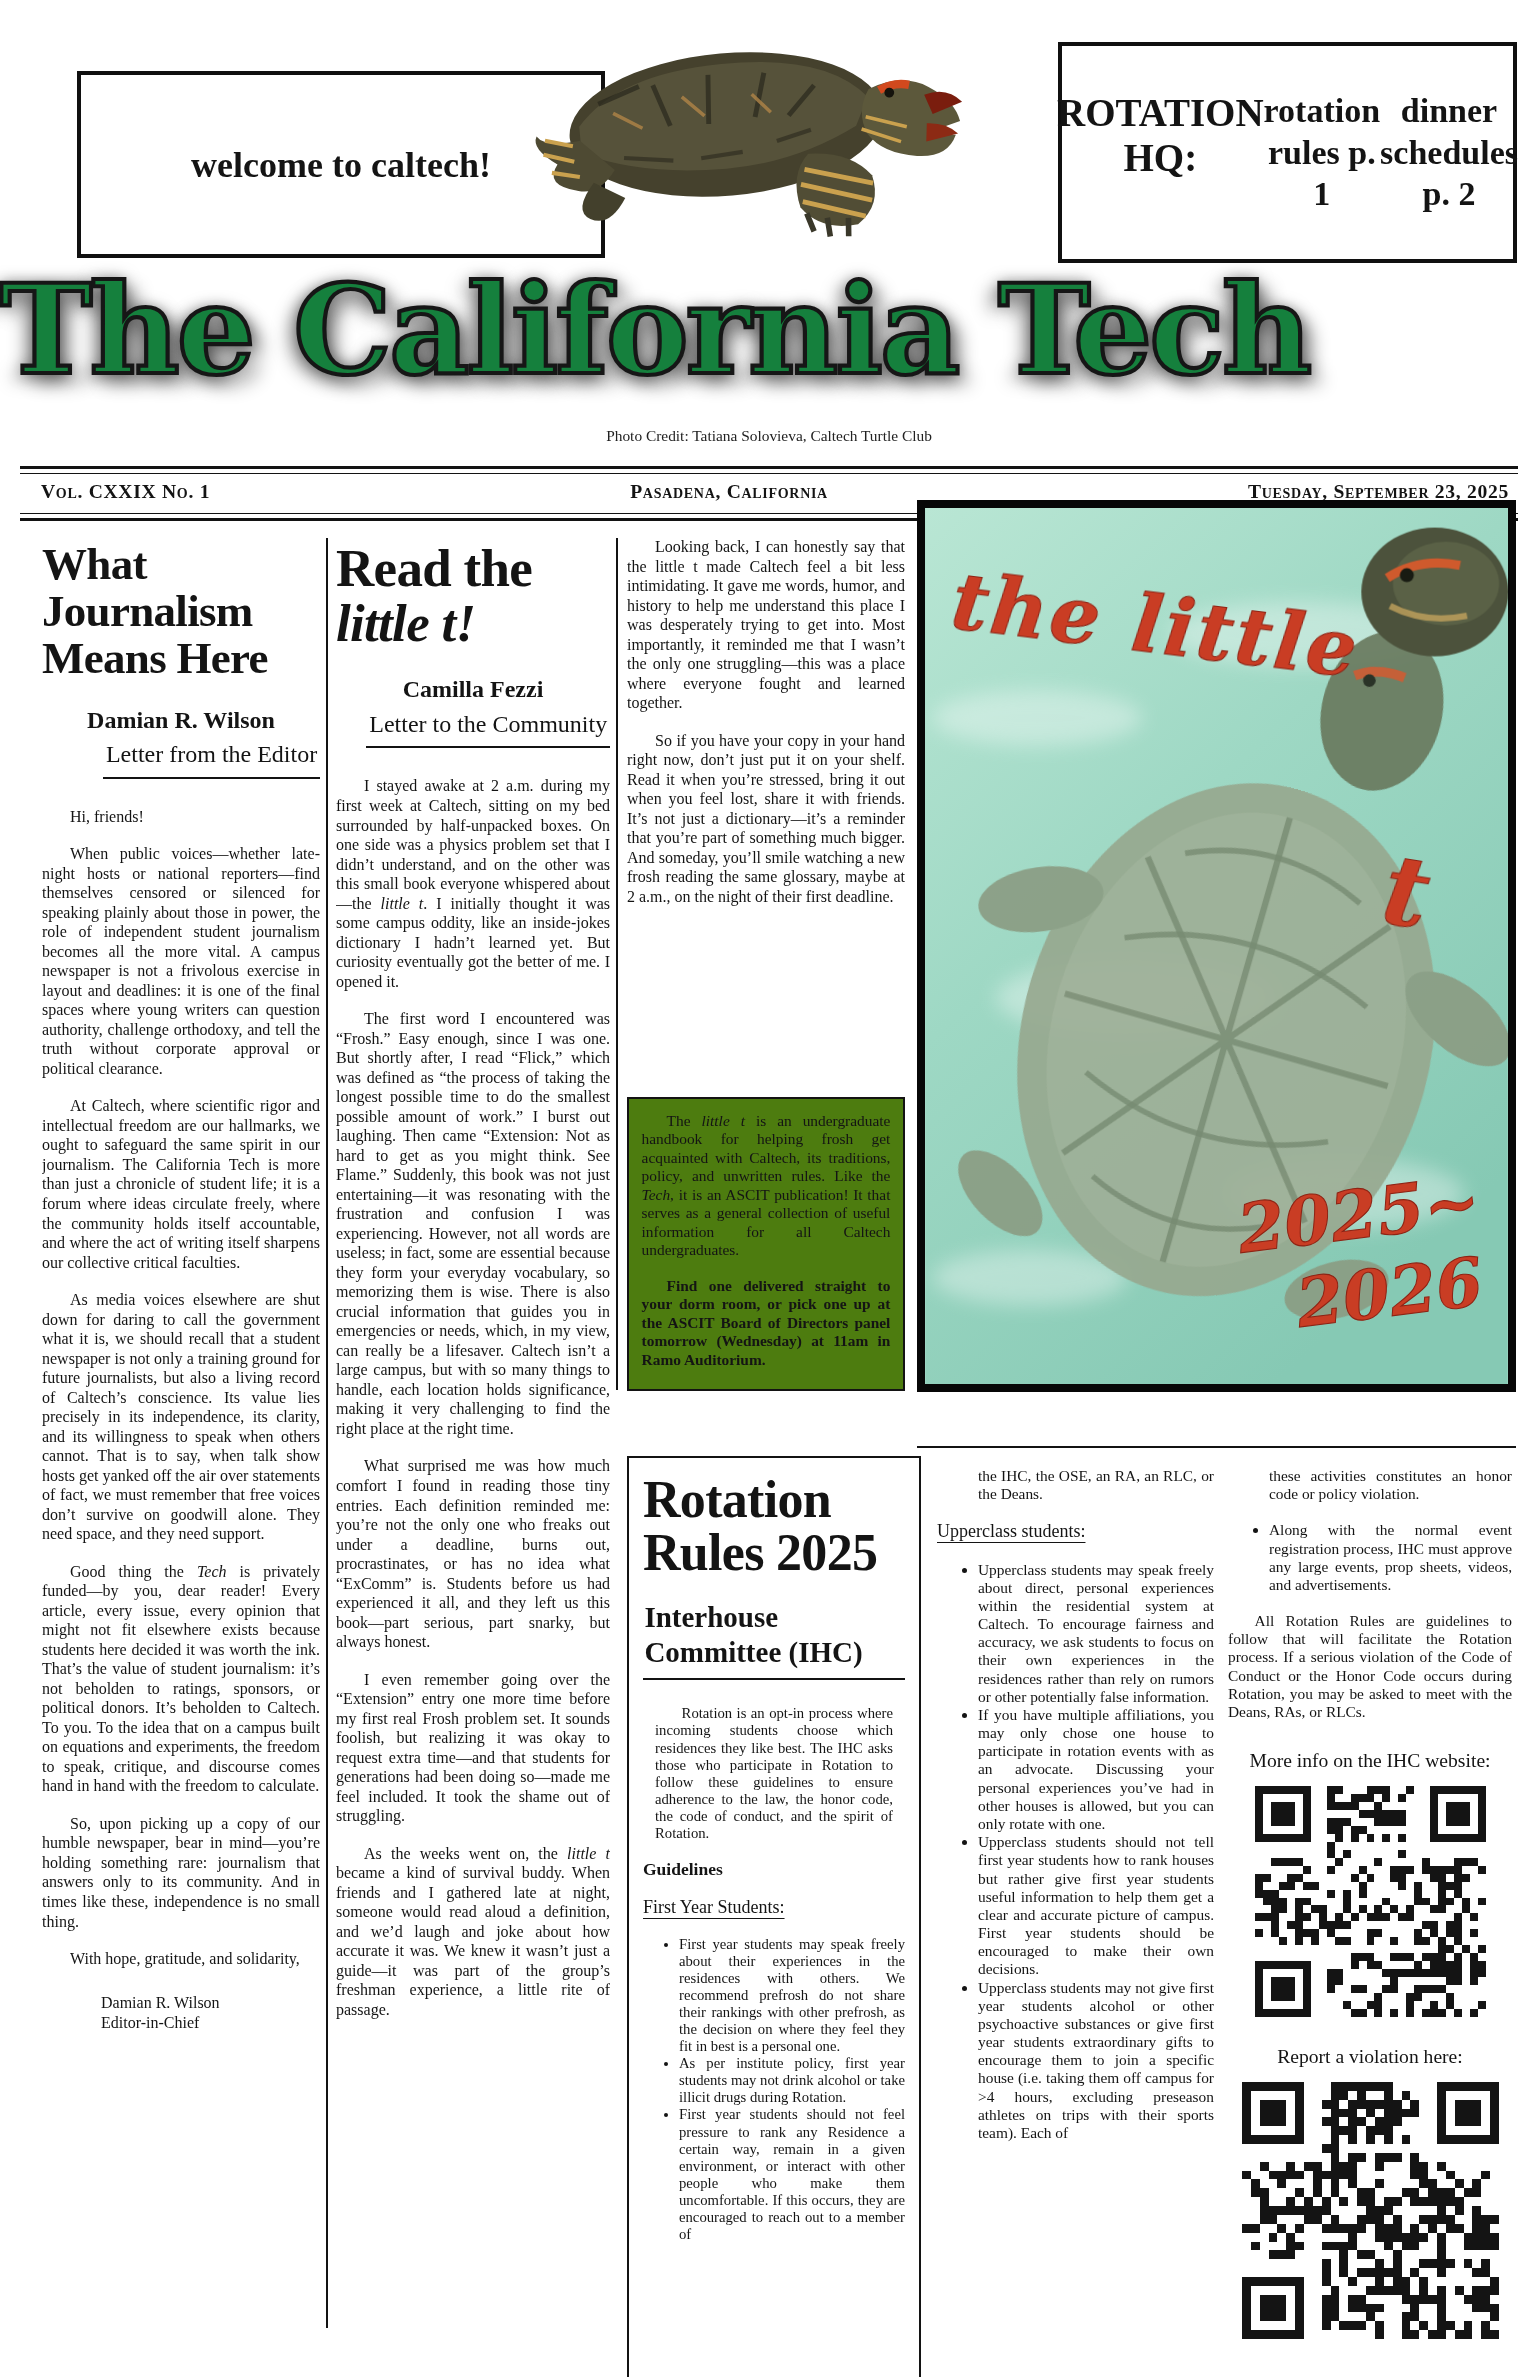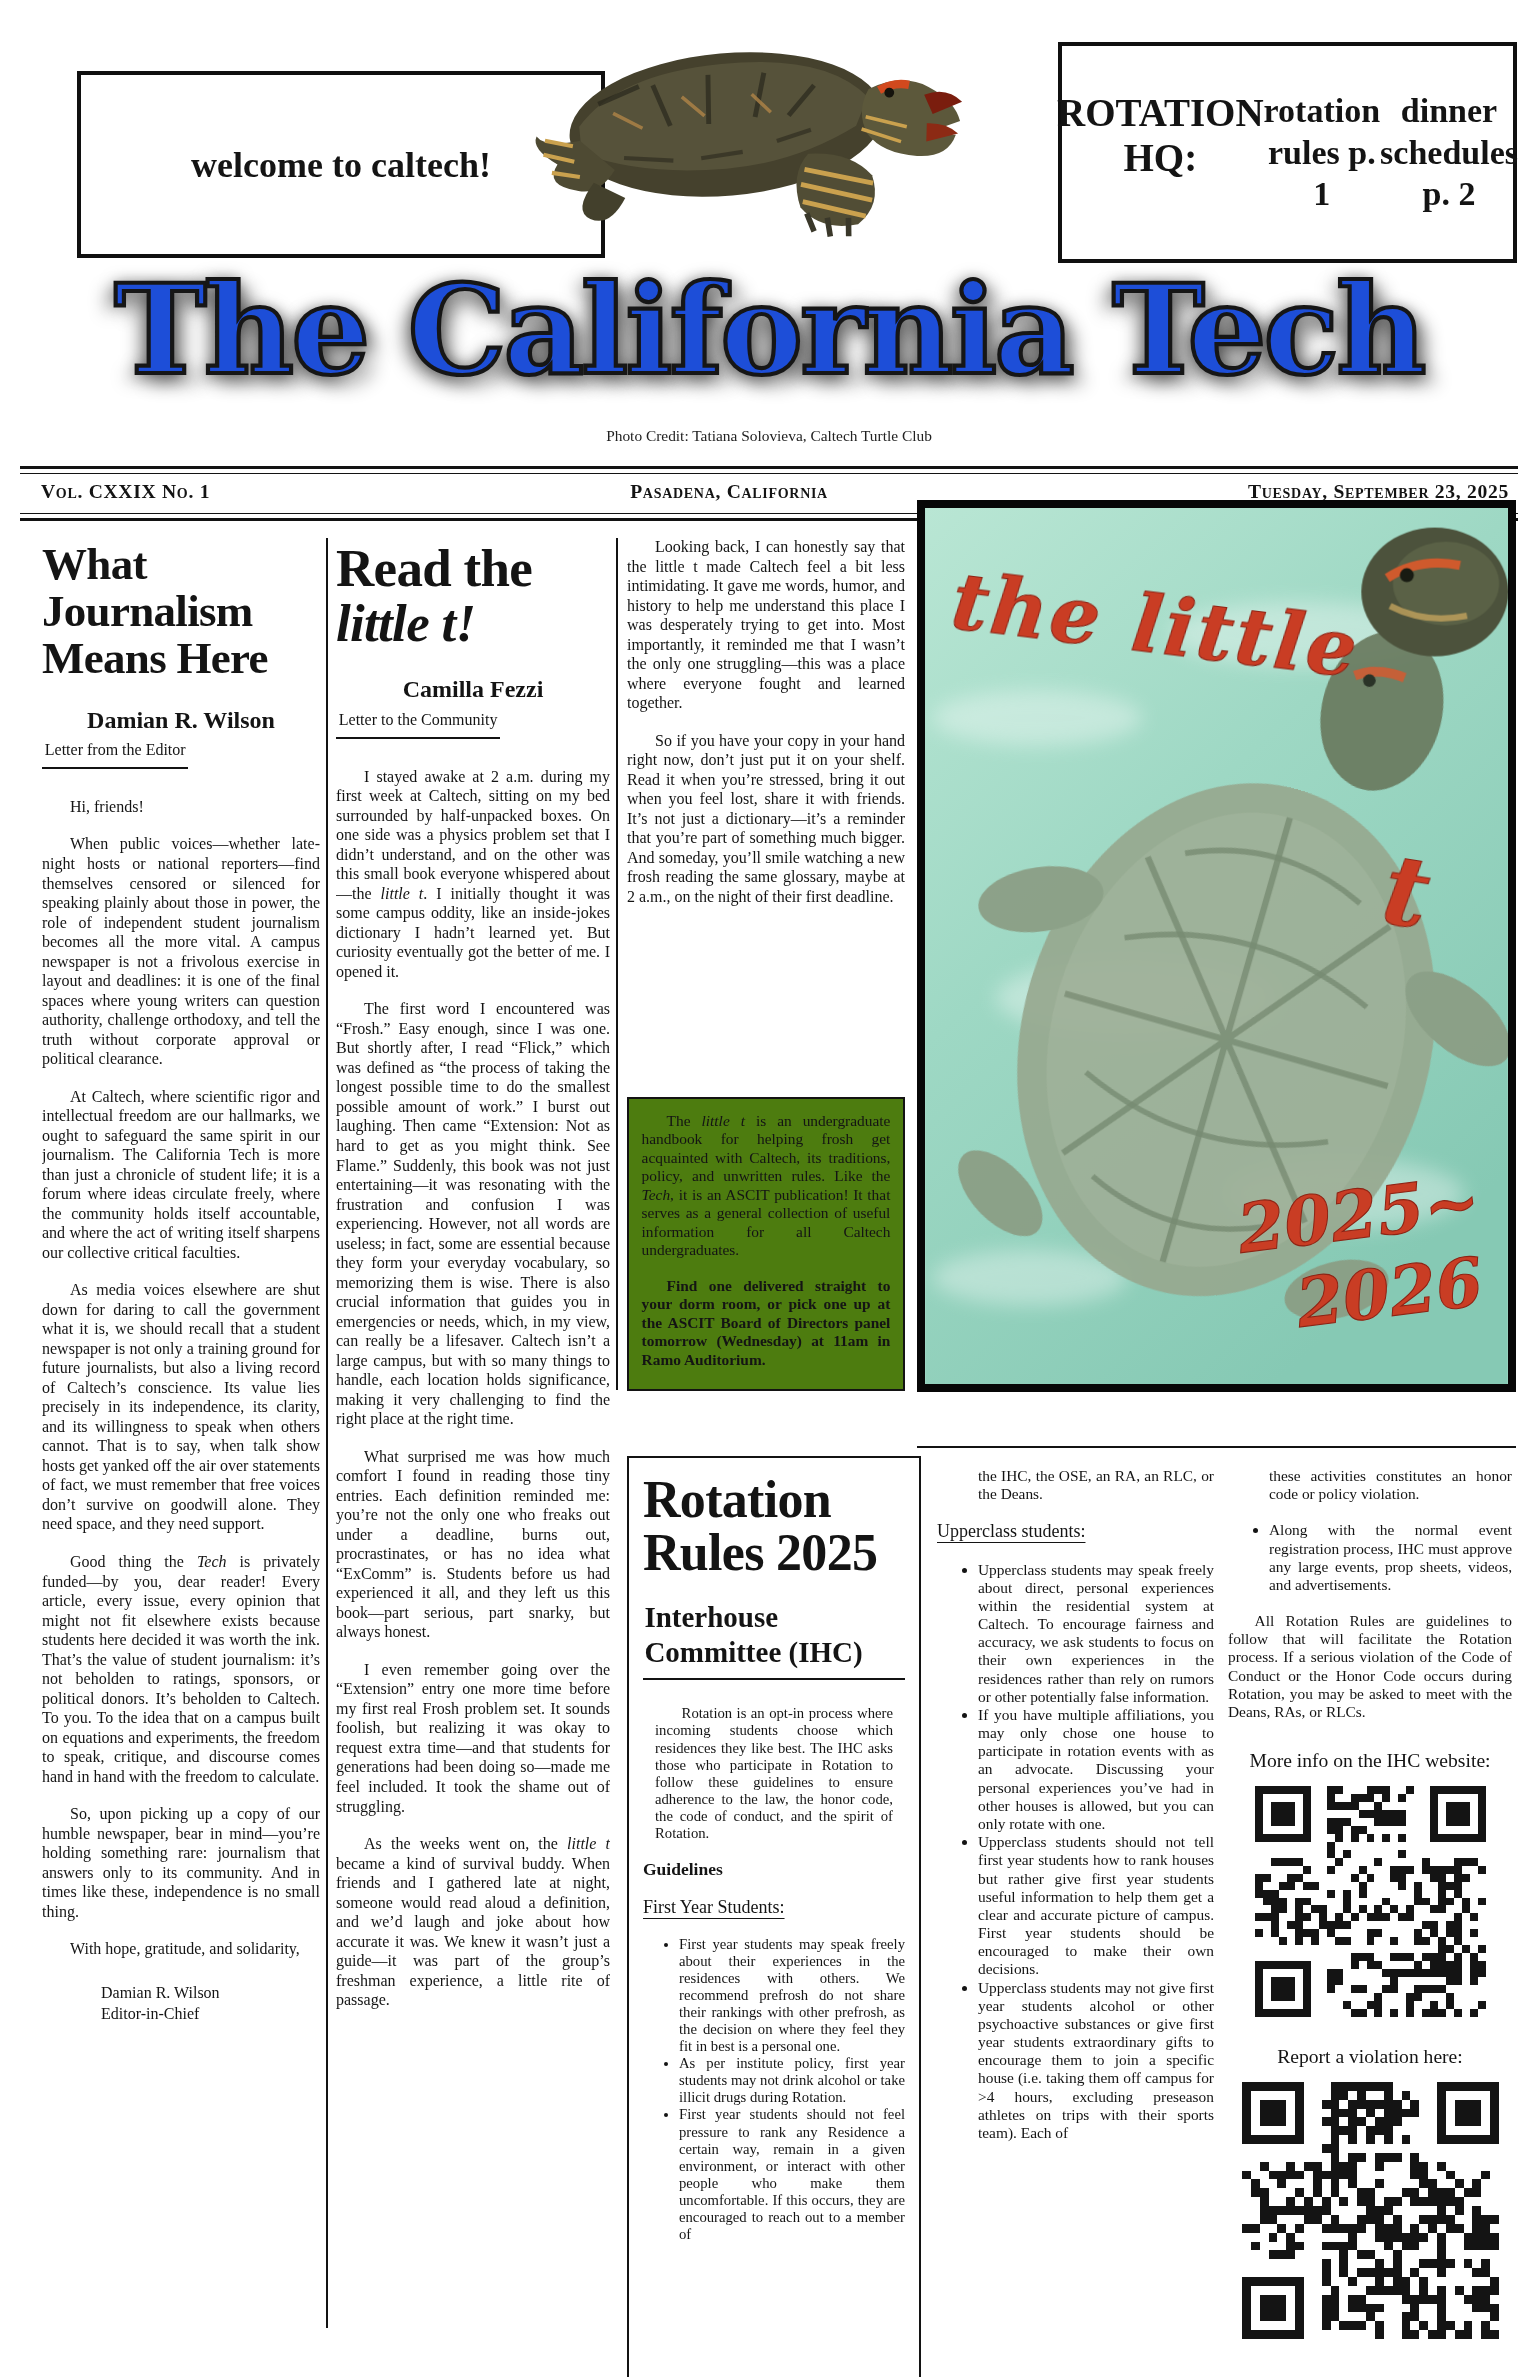--- a/index.html
+++ b/index.html
@@ -10,22 +10,22 @@
   .welcome-box{position:absolute;left:77px;top:55px;width:528px;height:187px;border:4.2px solid #101010;
     display:flex;align-items:center;justify-content:center;font-size:36px;font-weight:bold;box-sizing:border-box;margin-top:16px;}
   .hq-box{position:absolute;left:1058px;top:42px;width:459px;height:221px;border:4.2px solid #101010;box-sizing:border-box;
     display:flex;flex-direction:row;align-items:center;justify-content:center;font-weight:bold;text-align:center;}
   .hq-title{font-size:39px;margin-bottom:36px;}
   .hq-line{font-size:34px;line-height:1.22;}
 
   .turtle-photo{position:absolute;left:475px;top:8.4px;width:552px;height:241px;}
 
   
-  .masthead{position:absolute;top:252px;left:0;width:100%;text-align:center;white-space:nowrap;
-    font-family:"DejaVu Serif",serif;font-weight:bold;font-size:124px;line-height:1.25;color:#1d4ed8;
+  .masthead{position:absolute;top:252px;left:0;width:100%;white-space:nowrap;
+    font-family:"DejaVu Serif",serif;font-weight:bold;font-size:124px;line-height:1.25;color:#15803d;
     -webkit-text-stroke:4.2px #161616;letter-spacing:-2.8px;
     text-shadow:0 0 15.4px rgba(0,0,0,.50), 11.2px 9.8px 18px rgba(0,0,0,.45), -9.8px 7px 17px rgba(0,0,0,.35);}
   .photo-credit{position:absolute;top:427px;left:0;width:100%;text-align:center;font-size:15.4px;color:#222;}
 
   .rule-top{position:absolute;left:19.6px;right:19.6px;top:466px;height:3.5px;border-top:3.5px solid #131313;border-bottom:1.4px solid #131313;}
   .info-bar{position:absolute;left:41px;right:29px;top:481px;display:flex;justify-content:space-between;
     font-size:19.6px;font-weight:bold;font-variant:small-caps;letter-spacing:0.7px;}
   .rule-bottom{position:absolute;left:19.6px;right:19.6px;top:513px;height:3.5px;border-top:1.4px solid #131313;border-bottom:3.5px solid #131313;}
 
   
@@ -34,21 +34,21 @@
   .col1{left:42px;width:278px;height:1838px;overflow:hidden;}
   .col2{left:336px;width:274px;height:1801px;overflow:hidden;}
   .col3{left:627px;width:278px;height:854px;display:flex;flex-direction:column;overflow:hidden;}
   .vsep{position:absolute;background:#131313;width:2.1px;}
   .vsep1{left:326px;top:538px;height:1790px;}
   .vsep2{left:616px;top:538px;height:852px;}
 
   .headline1{font-size:45px;line-height:1.04;font-weight:bold;margin:4.2px 0 24px;letter-spacing:-0.7px;}
   .headline2{font-size:53px;line-height:1.03;font-weight:bold;margin:4.2px 0 25px;letter-spacing:-0.7px;}
   .byline{font-size:24px;font-weight:bold;text-align:center;margin:0 0 5.6px;text-indent:0;}
-  .role{text-align:left;font-size:16px;margin:0 0 28px;text-indent:0;}
+  .role{text-align:right;font-size:24px;margin:0 0 28px;text-indent:0;}
   .role span{display:inline-block;border-bottom:2.1px solid #131313;padding:0 2.8px 7px;}
   .signature{margin-top:24px;padding-left:59px;text-align:left;line-height:1.3;}
 
   
   .infobox{margin-top:auto;border:2.8px solid #131313;background:#4d7c0f;padding:12.6px 12.6px 2.8px;font-size:15.4px;line-height:1.2;}
   .infobox p{margin:0 0 17px;text-indent:25px;}
   .infobox .find{font-weight:bold;}
 
   
   .poster{position:absolute;left:917px;top:500px;width:599px;height:892px;border:8.4px solid #070707;box-sizing:border-box;background:#a8dcc9;}

